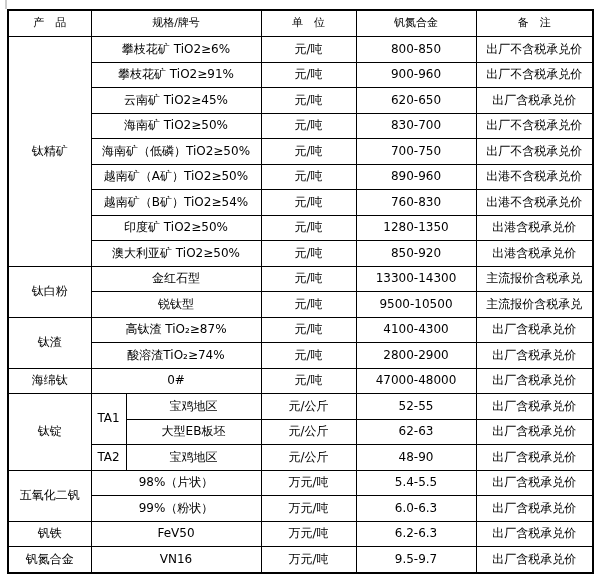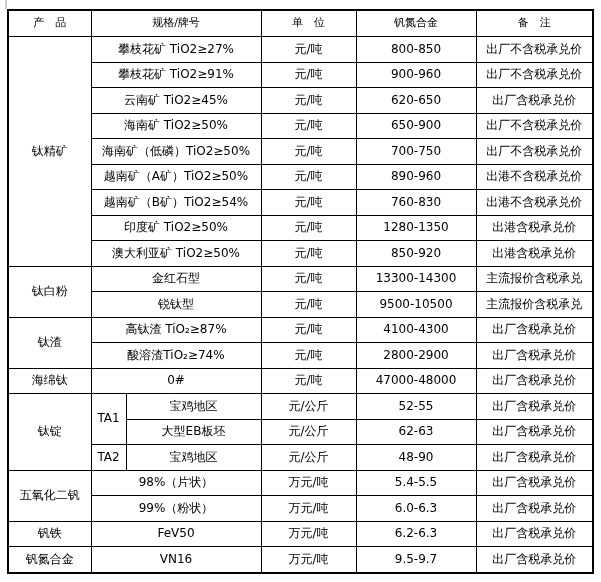--- a/index.html
+++ b/index.html
@@ -69,41 +69,41 @@
       <th>产　品</th>
       <th colspan="2">规格/牌号</th>
       <th>单　位</th>
       <th>钒氮合金</th>
       <th>备　注</th>
     </tr>
   </thead>
   <tbody>
     <tr>
       <td rowspan="9">钛精矿</td>
-      <td colspan="2">攀枝花矿 TiO2≥27%</td>
+      <td colspan="2">攀枝花矿 TiO2≥6%</td>
       <td>元/吨</td>
       <td>800-850</td>
       <td>出厂不含税承兑价</td>
     </tr>
     <tr>
       <td colspan="2">攀枝花矿 TiO2≥91%</td>
       <td>元/吨</td>
       <td>900-960</td>
       <td>出厂不含税承兑价</td>
     </tr>
     <tr>
       <td colspan="2">云南矿 TiO2≥45%</td>
       <td>元/吨</td>
       <td>620-650</td>
       <td>出厂含税承兑价</td>
     </tr>
     <tr>
       <td colspan="2">海南矿 TiO2≥50%</td>
       <td>元/吨</td>
-      <td>650-900</td>
+      <td>830-700</td>
       <td>出厂不含税承兑价</td>
     </tr>
     <tr>
       <td colspan="2">海南矿（低磷）TiO2≥50%</td>
       <td>元/吨</td>
       <td>700-750</td>
       <td>出厂不含税承兑价</td>
     </tr>
     <tr>
       <td colspan="2">越南矿（A矿）TiO2≥50%</td>

